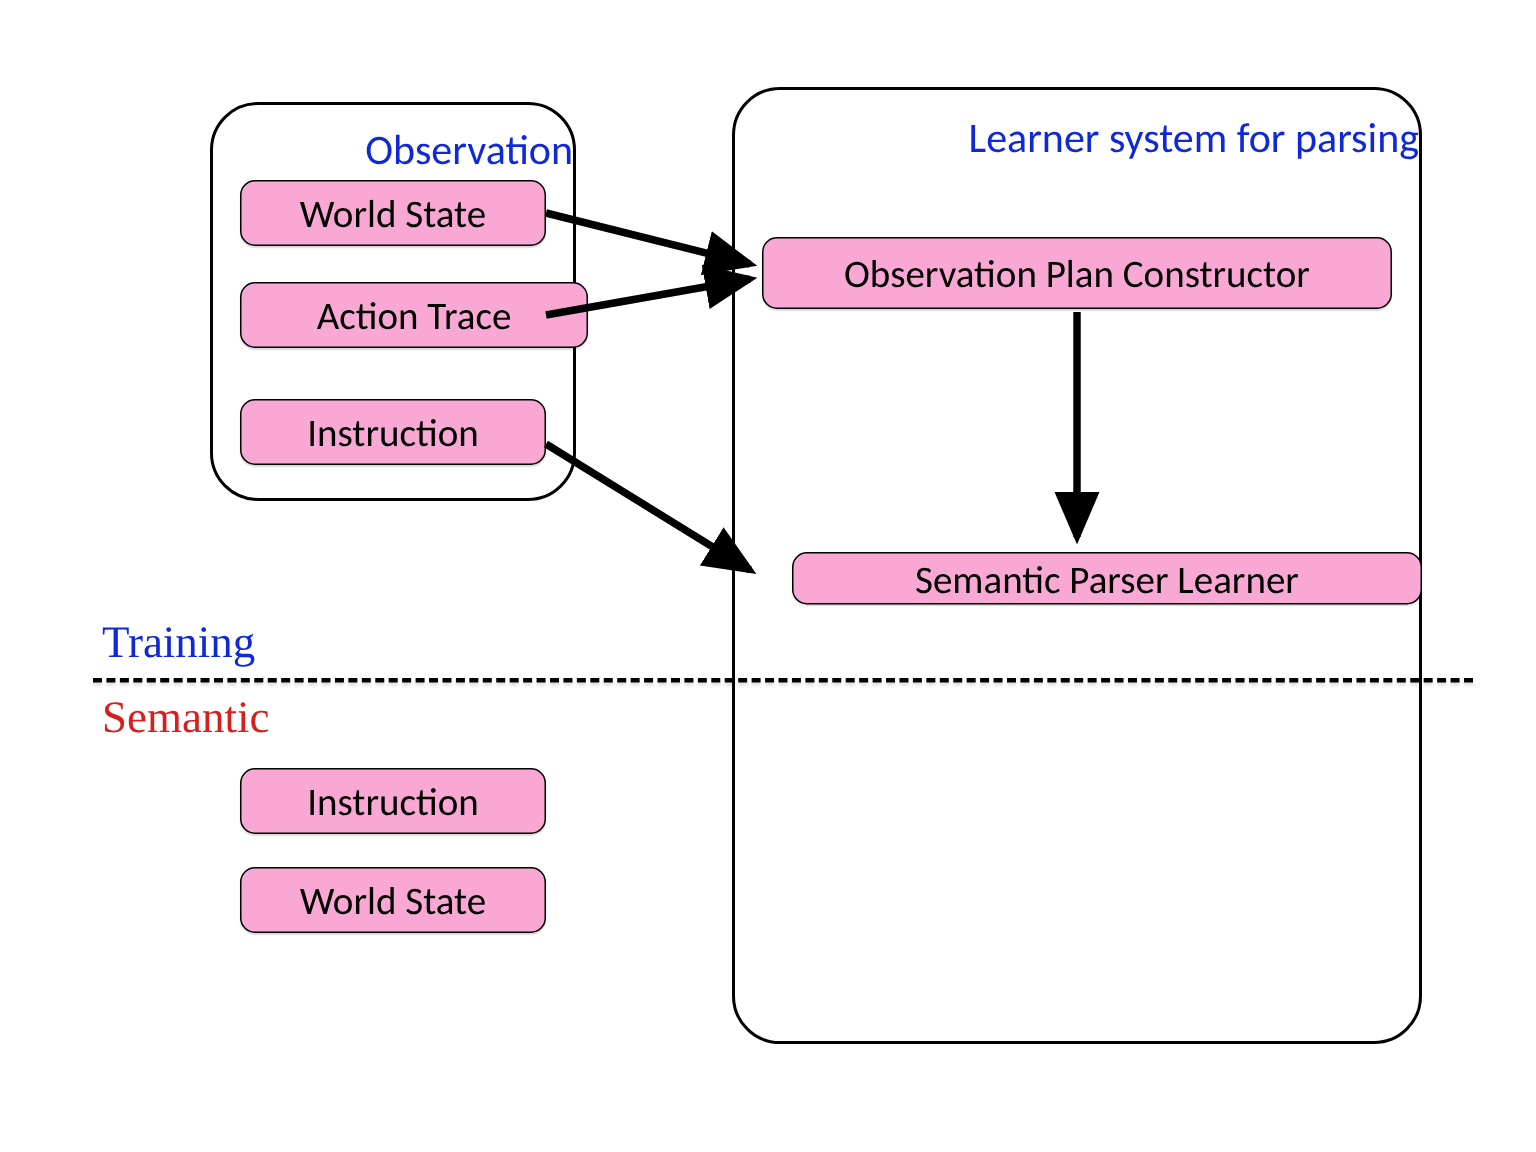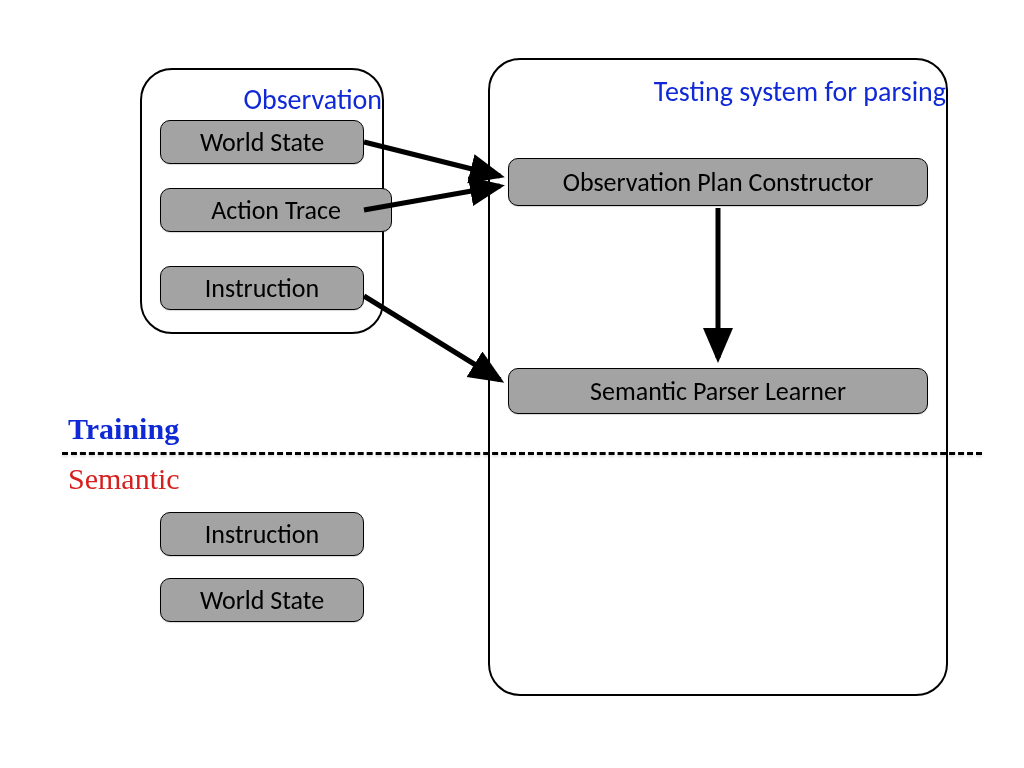--- a/index.html
+++ b/index.html
@@ -20,35 +20,35 @@
   .panel-title {
     text-align: right;
     font-size: 28px;
     color: #1029d6;
     line-height: 1.25;
   }
   .node {
     position: absolute;
     border: 1.5px solid #000;
     border-radius: 10px;
-    background: #a3a3a3;
+    background: #f9a8d4;
     font-size: 26px;
     color: #000;
     display: flex;
     align-items: center;
     justify-content: center;
     padding: 4px 14px;
     box-shadow: 0 1px 1px rgba(0,0,0,0.15);
   }
   .phase-label {
     position: absolute;
     font-family: "Times New Roman", Times, serif;
     font-size: 30px;
   }
-  .training { color: #1029d6; font-weight: bold; }
+  .training { color: #1029d6; }
   .testing  { color: #d62020; }
   .divider {
     position: absolute;
     border-top: 3px dashed #000;
     filter: drop-shadow(0 2px 1px rgba(0,0,0,0.12));
   }
   svg.arrows {
     position: absolute;
     left: 0; top: 0;
     width: 1024px; height: 768px;
@@ -63,27 +63,27 @@
 </div>
 
 <div class="node" style="left:160px; top:120px; width:204px; height:44px;">World State</div>
 
 <div class="node" style="left:160px; top:188px; width:232px; height:44px;">Action Trace</div>
 
 <div class="node" style="left:160px; top:266px; width:204px; height:44px;">Instruction</div>
 
 <div class="panel" style="left:488px; top:58px; width:460px; height:638px;">
   <div class="panel-title" style="margin-top:14px;">
-    <span>Testing system for parsing</span><br>
+    <span>Learner system for parsing</span><br>
   </div>
 </div>
 
 <div class="node" style="left:508px; top:158px; width:420px; height:48px;">Observation Plan Constructor</div>
 
-<div class="node" style="left:508px; top:368px; width:420px; height:46px;">Semantic Parser Learner</div>
+<div class="node" style="left:528px; top:368px; width:420px; height:35px;">Semantic Parser Learner</div>
 
 <div class="phase-label training" style="left:68px; top:412px;">Training</div>
 
 <div class="phase-label testing" style="left:68px; top:462px;">Semantic</div>
 
 <div class="divider" style="left:62px; top:452px; width:920px;"></div>
 
 <div class="node" style="left:160px; top:512px; width:204px; height:44px;">Instruction</div>
 
 <div class="node" style="left:160px; top:578px; width:204px; height:44px;">World State</div>

